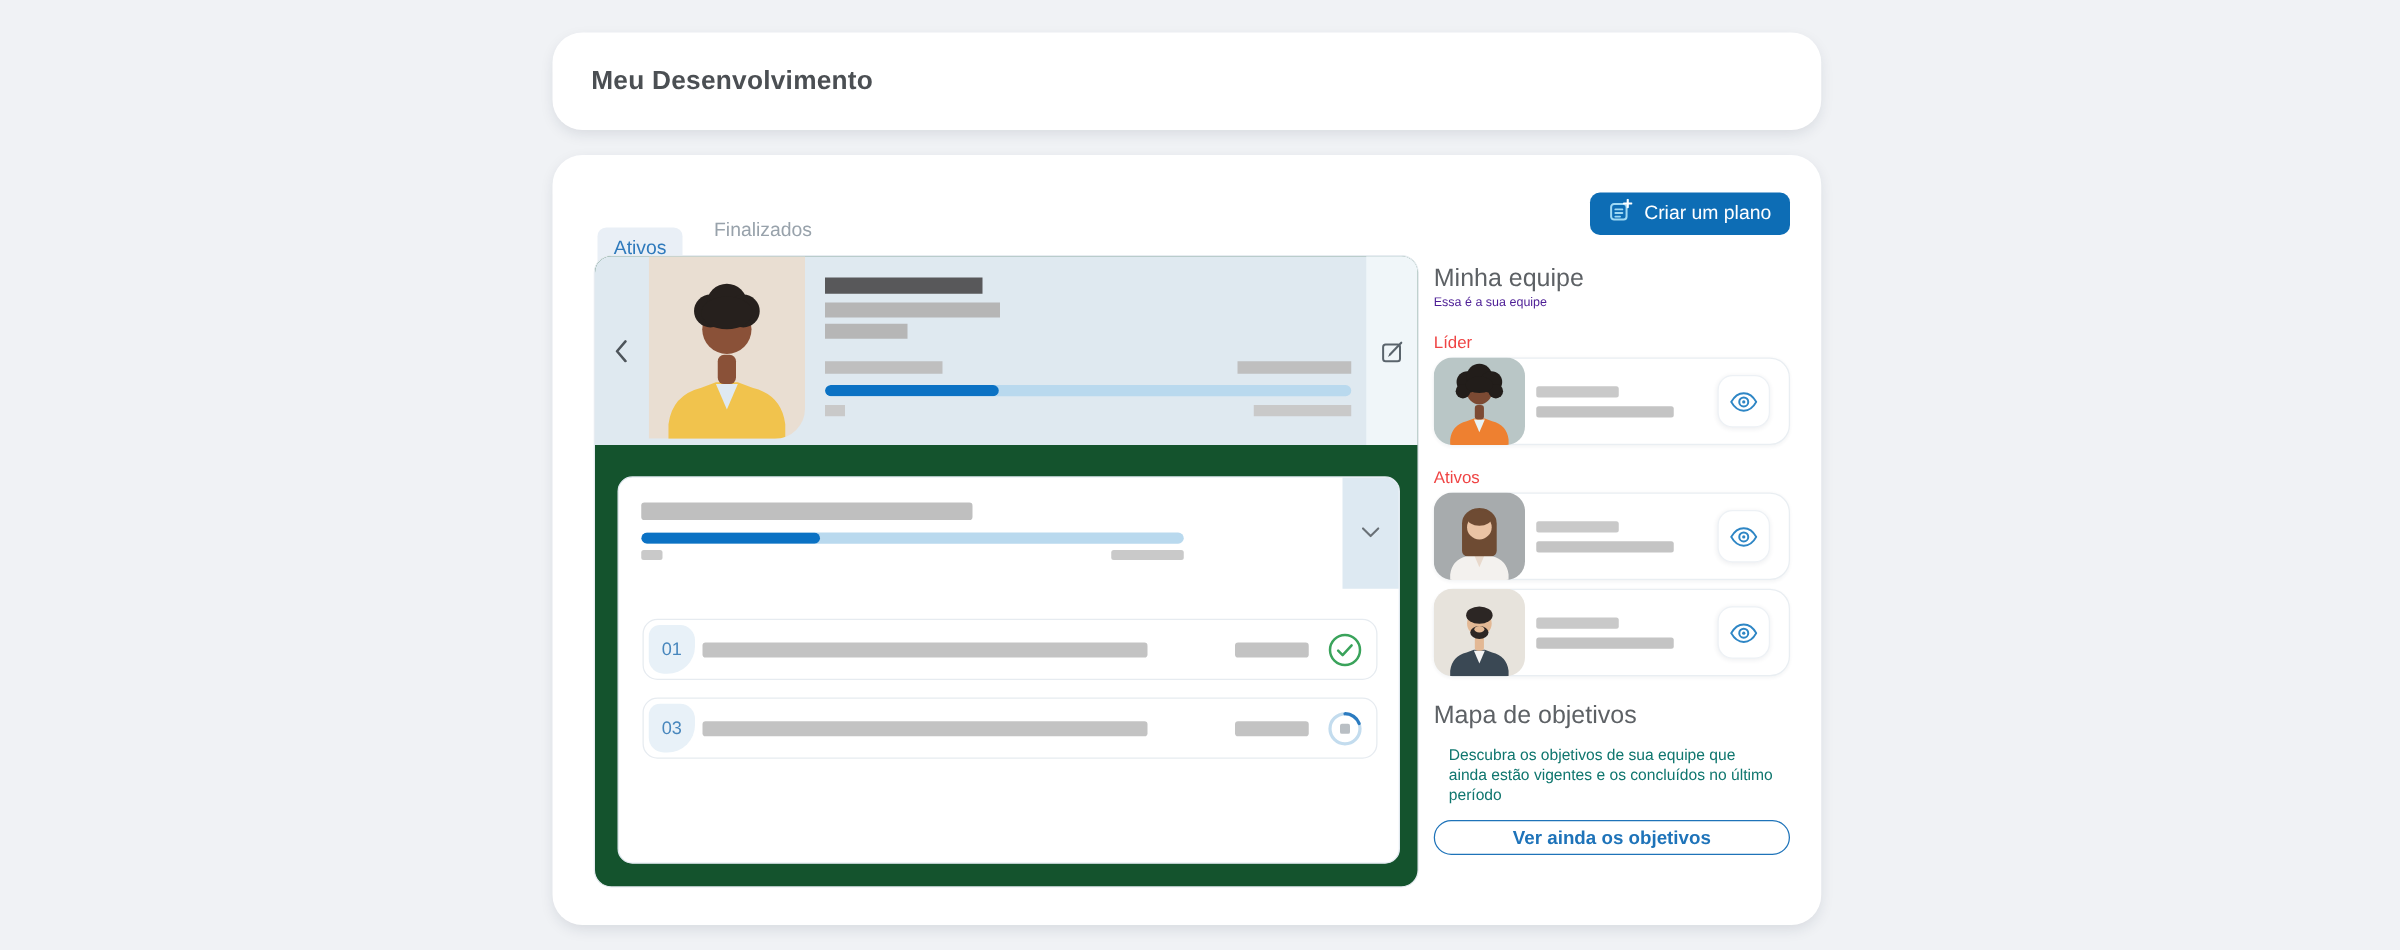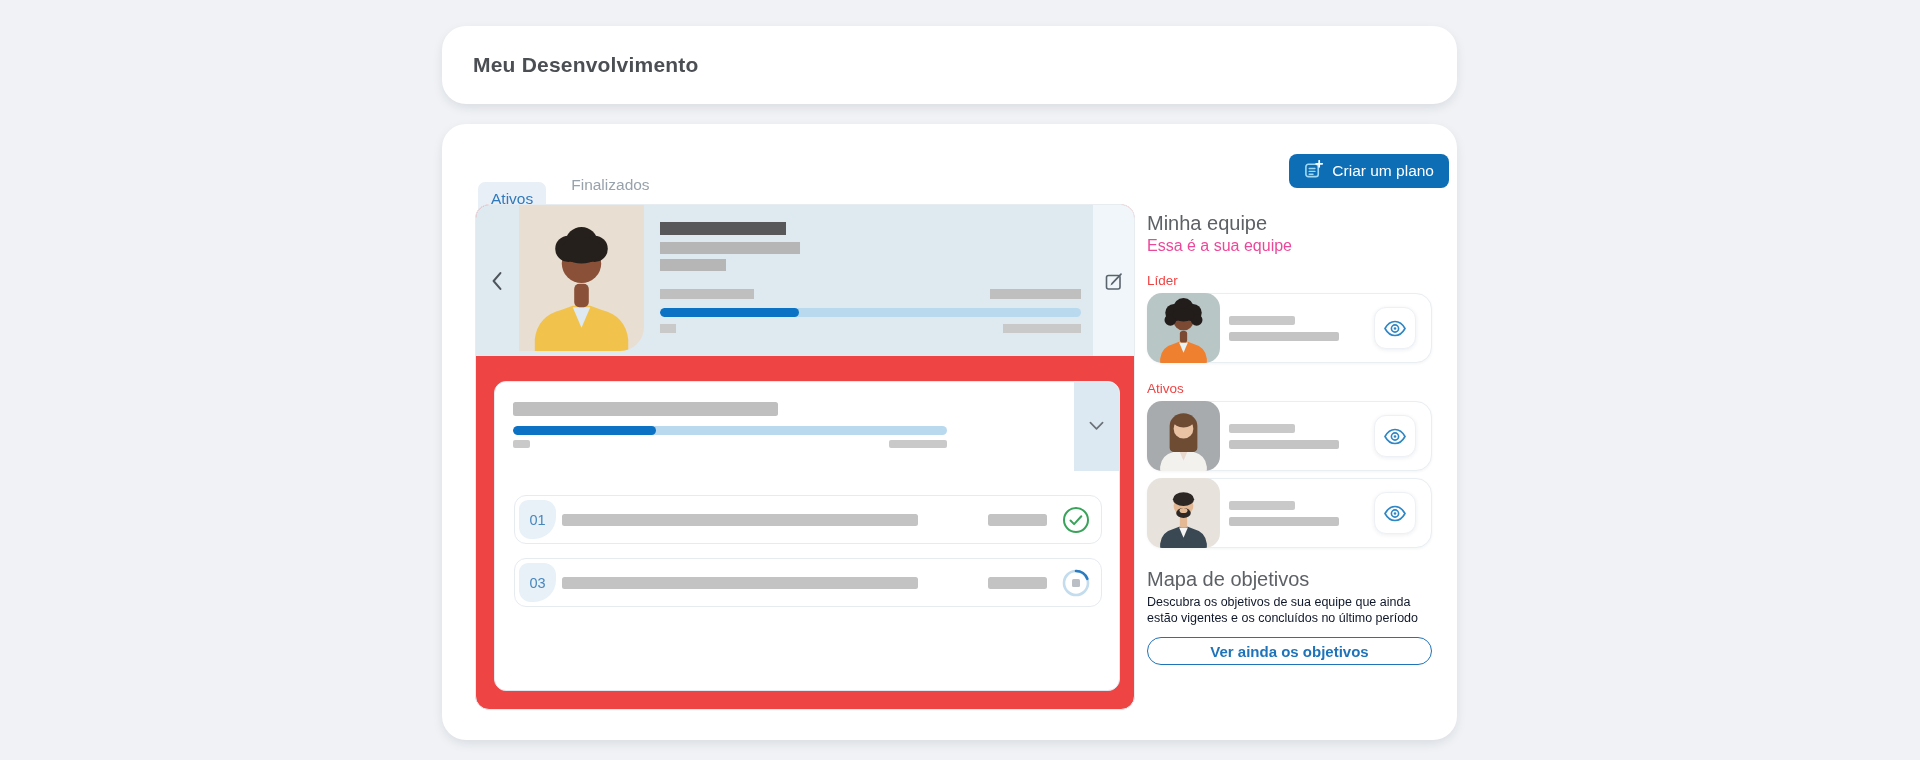--- a/index.html
+++ b/index.html
@@ -15,25 +15,25 @@
   .card{background:#fff;border-radius:24px;box-shadow:0 4px 12px -2px rgba(25,39,60,.13);}
   
   .header-card{position:absolute;left:442px;top:26px;width:1015px;height:78px;}
   .header-title{position:absolute;left:31px;top:50%;transform:translateY(-50%);
     font-size:21px;font-weight:700;color:#4b4f53;letter-spacing:.2px;}
   
   .main-card{position:absolute;left:442px;top:124px;width:1015px;height:616px;}
   .tabs{position:absolute;left:36px;top:30px;display:flex;gap:12px;align-items:center;}
   .tab{font-size:15.5px;padding:8px 13px;border-radius:7px;color:#98a2ab;cursor:pointer;}
   .tab.active{background:#e9eff6;color:#2f7abc;margin-top:28px;}
-  .create-btn{position:absolute;right:8px;top:30px;height:34px;background:var(--btn);
+  .create-btn{position:absolute;right:25px;top:30px;height:34px;background:var(--btn);
     color:#fff;border:none;border-radius:8px;display:flex;align-items:center;gap:9px;
     padding:0 15px;font-size:15.5px;font-family:inherit;cursor:pointer;}
   
-  .plan-card{position:absolute;left:33px;top:80px;width:660px;height:506px;background:#ef4444;
+  .plan-card{position:absolute;left:33px;top:80px;width:660px;height:506px;background:#14532d;
     border:1px solid #e7ecf1;border-radius:14px;}
   .band{position:absolute;left:0;top:0;right:0;height:151px;background:var(--band);
     border-radius:13px 13px 0 0;overflow:hidden;}
   .edit-rail{position:absolute;right:0;top:0;width:41px;height:151px;background:#f0f6f9;}
   .edit-btn{position:absolute;left:50%;top:50%;transform:translate(-50%,-50%);
     background:none;border:none;padding:4px;cursor:pointer;line-height:0;}
   .nav-prev{position:absolute;left:9px;top:50%;transform:translateY(-50%);background:none;
     border:none;padding:6px;cursor:pointer;line-height:0;}
   .photo{position:absolute;left:43px;top:0;width:125px;height:146px;border-radius:0 0 24px 0;
     overflow:hidden;}
@@ -73,33 +73,33 @@
   .row[data-status="done"] .ic-done{display:block;}
   .row[data-status="in_progress"] .ic-prog{display:block;}
   .row[data-status="todo"] .ic-todo{display:block;}
   .ic-done .ring,.ic-done .tick{stroke:var(--green);}
   .ic-prog .ring{stroke:#c3dcee;} .ic-prog .arc{stroke:var(--prog);}
   .ic-todo .ring{stroke:#ccd1d5;}
   .sq{fill:#b9bfc4;}
   
   .sidebar{position:absolute;left:705px;top:84px;width:285px;}
   .side-title{font-size:20px;font-weight:400;color:#5d6165;margin:4px 0 2px 0;}
-  .side-sub{font-size:16px;color:#ec4899;margin:0;}
+  .side-sub{font-size:10px;color:#4c1d95;margin:0;}
   .side-label{font-size:13.5px;color:#ef4444;margin:18px 0 0 0;}
   .member-card{position:relative;height:70px;background:#fff;border:1px solid #e9eef2;
     border-radius:16px;margin-top:5px;box-shadow:0 1px 3px rgba(25,39,60,.05);}
   .avatar{position:absolute;left:-1px;top:-1px;width:73px;height:70px;border-radius:15px;overflow:hidden;}
   .m-bar1{position:absolute;left:81px;top:22px;width:66px;height:9px;background:#c9c9c9;border-radius:2px;}
   .m-bar2{position:absolute;left:81px;top:38px;width:110px;height:9px;background:#c4c4c4;border-radius:2px;}
   .eye-btn{position:absolute;right:15px;top:50%;transform:translateY(-50%);width:42px;height:42px;
     border-radius:12px;border:1px solid #edf1f5;background:#fff;box-shadow:0 1px 4px rgba(25,39,60,.08);
     display:flex;align-items:center;justify-content:center;cursor:pointer;line-height:0;}
   .eye-svg .ln{stroke:var(--eye);} .eye-svg .dot{fill:var(--eye);}
   .obj-title{font-size:20px;font-weight:400;color:#5d6165;margin:20px 0 3px 0;}
-  .obj-desc{font-size:12.5px;line-height:16px;color:#0f172a;margin:0;}
+  .obj-desc{font-size:12.5px;line-height:16px;color:#0f766e;margin:12px;}
   .outline-btn{display:block;width:100%;height:28px;margin-top:11px;border-radius:999px;
     border:1.5px solid var(--accent);color:var(--accent);background:#fff;font-size:15px;
     font-weight:700;font-family:inherit;cursor:pointer;padding:0;}
 </style>
 </head>
 <body>
 
 <div class="card header-card">
   <div class="header-title">Meu Desenvolvimento</div>
 </div>

